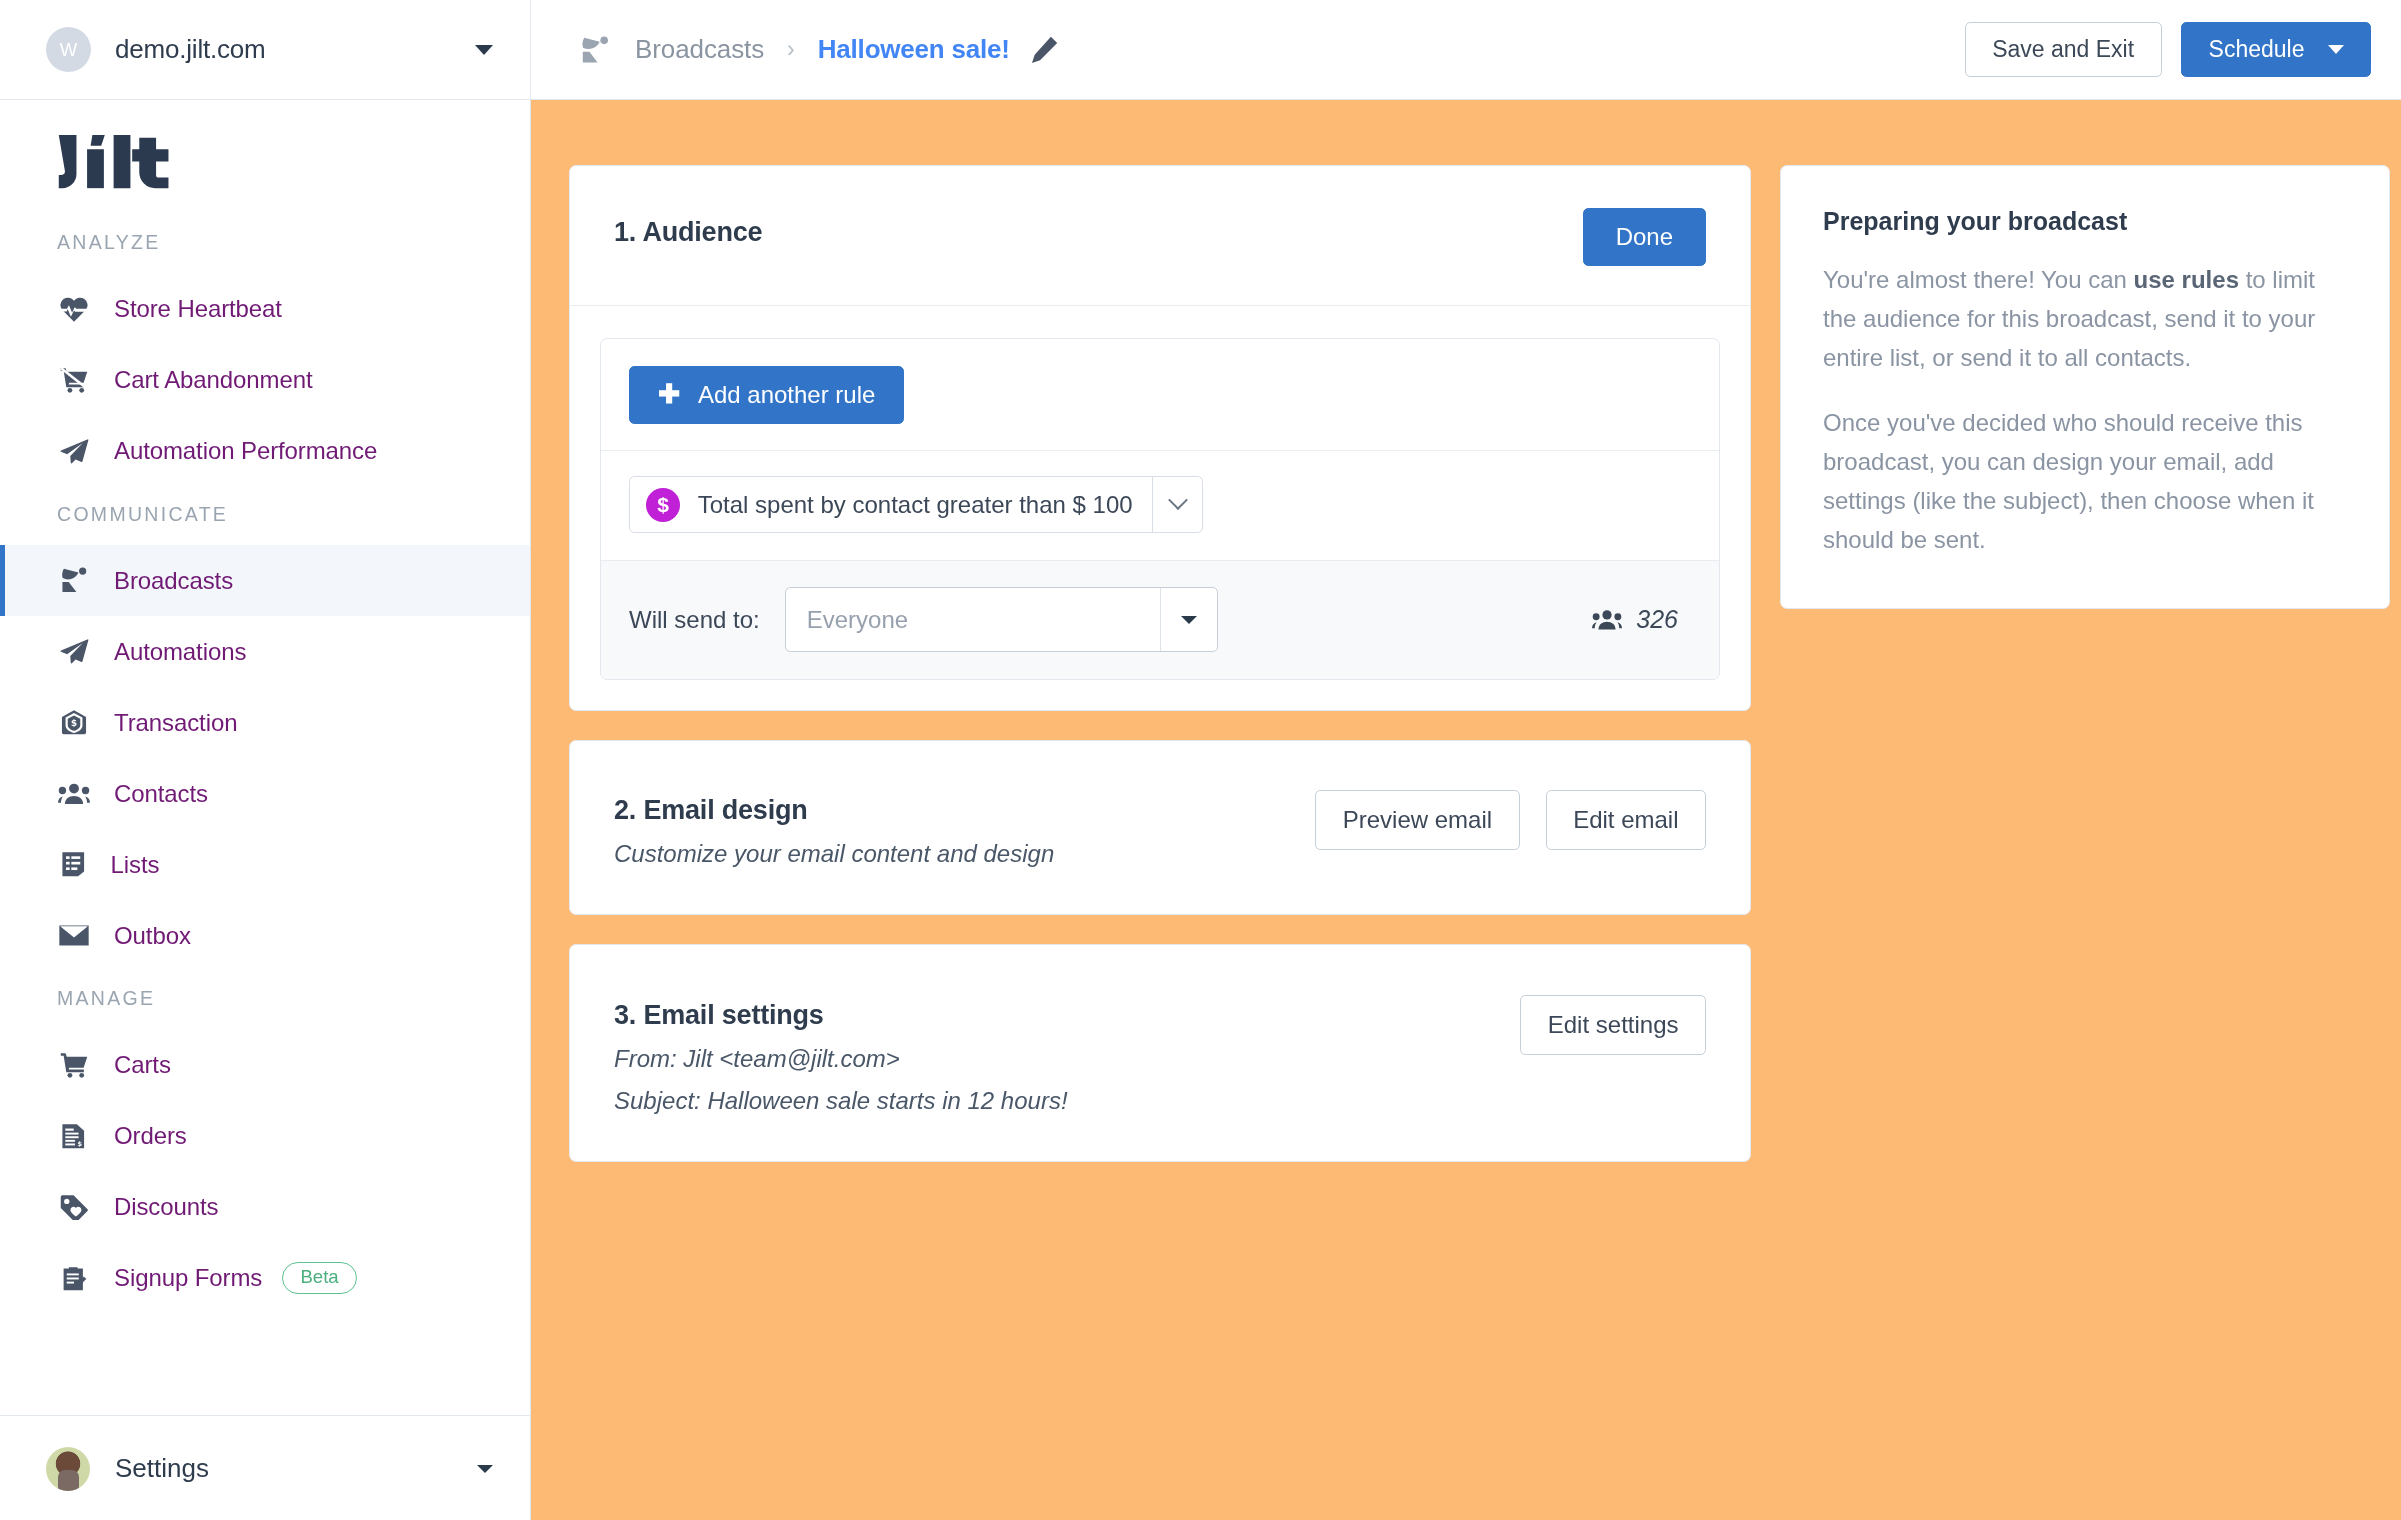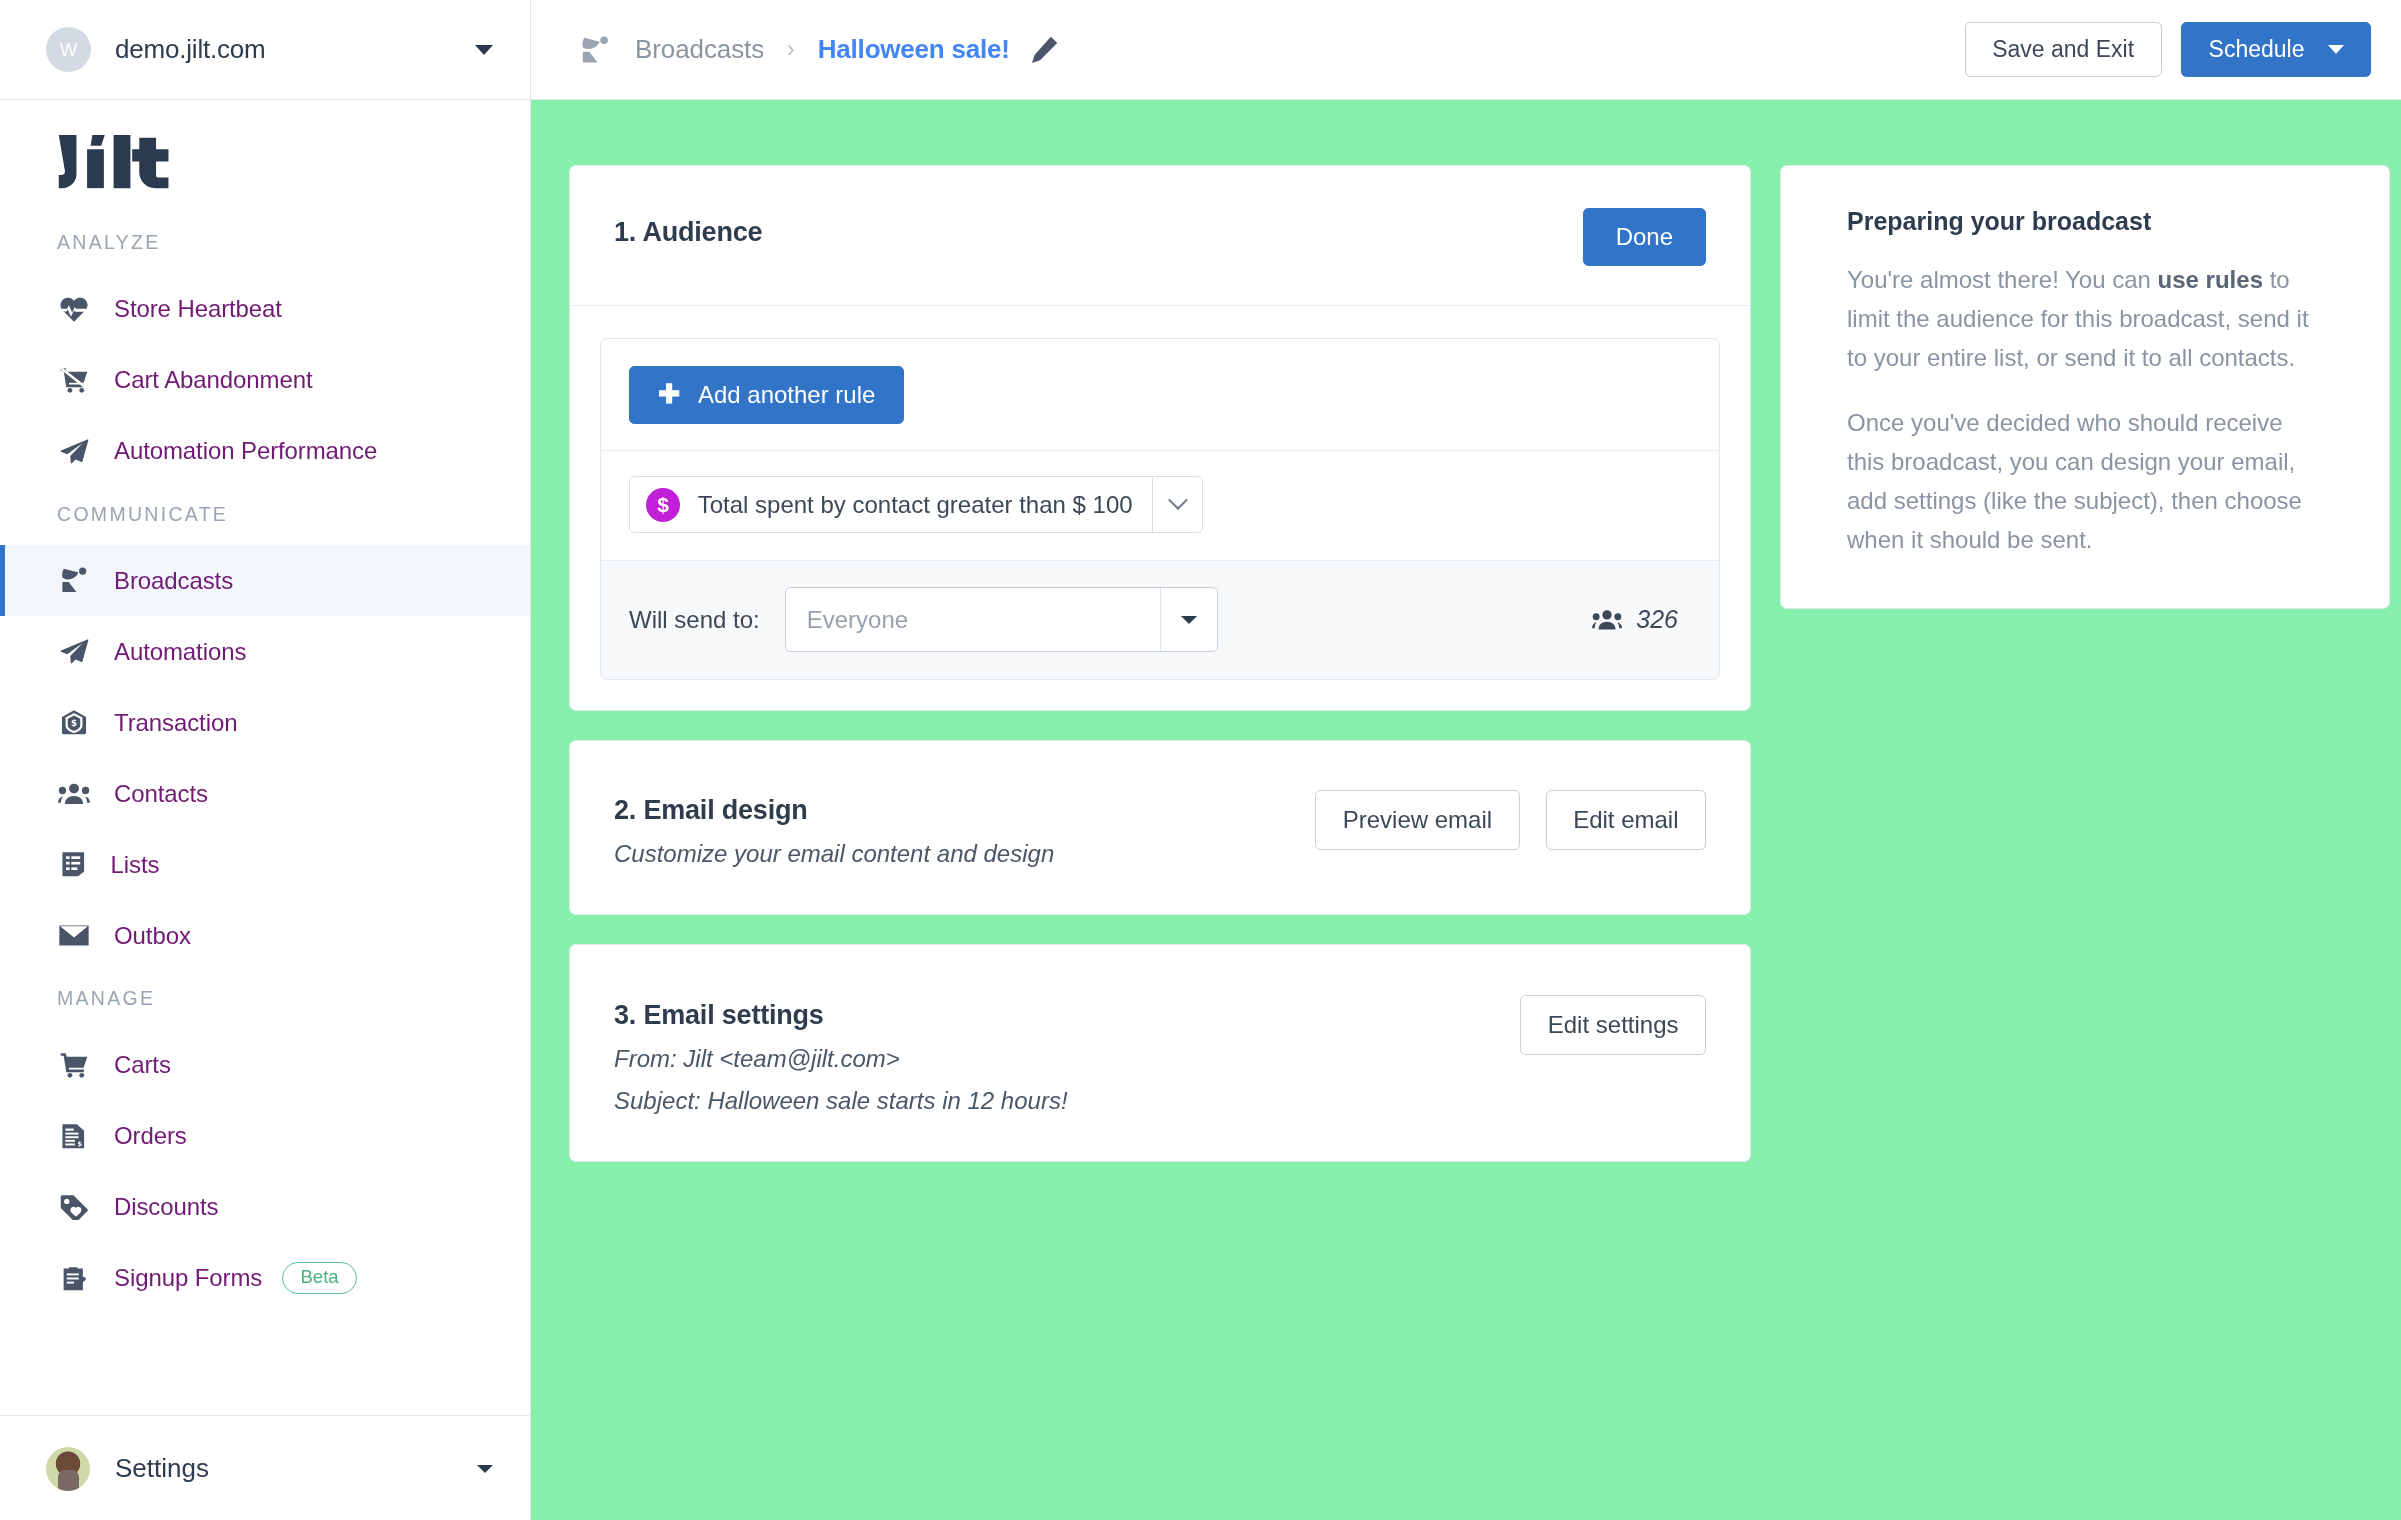--- a/index.html
+++ b/index.html
@@ -151,21 +151,21 @@
   .btn-primary {
     background: #3275c8; border: 0.9px solid #3275c8; color: #ffffff;
     padding: 0 26.5px; height: 55px; gap: 23px;
   }
   .btn-primary .caret-down {
     border-top-color: #ffffff;
     border-left-width: 8.8px; border-right-width: 8.8px; border-top-width: 9.7px;
   }
 
   .content {
-    flex: 1; background: #86efac;
+    flex: 1; background: #fdba74;
     display: flex; align-items: flex-start;
     padding: 65px 0 0 38px; gap: 29px;
     overflow: hidden;
   }
   .col-left { width: 1182px; flex: 0 0 1182px; display:flex; flex-direction:column; gap: 29px; }
   .col-right { width: 610px; flex: 0 0 610px; }
 
   .card {
     background: #ffffff; border: 0.9px solid #e3e8ee;
     border-radius: 7px;
@@ -254,21 +254,21 @@
   }
   .card-simple .texts { display: flex; flex-direction: column; gap: 14px; }
   .card-sub { font-size: 24px; color: #4a5768; font-style: italic; }
   .card-actions { display: flex; gap: 26px; align-items: center; padding-top: 3.5px; }
   .btn-ghost {
     background: #ffffff; border: 0.9px solid #c6ced8; color: #3c4858;
     height: 60px; padding: 0 26.5px; font-size: 24px; border-radius: 5.3px;
   }
 
   
-  .help-card { padding: 41px 66px 48px; }
+  .help-card { padding: 41px 42px 48px; }
   .help-title { font-size: 25px; font-weight: 700; color: #2e3c4e; margin-bottom: 25px; }
   .help-p {
     font-size: 24px; line-height: 1.62; color: #8a94a3;
     margin-bottom: 26.5px;
   }
   .help-p:last-child { margin-bottom: 0; }
   .help-p b { color: #5a6676; font-weight: 700; }
 </style>
 </head>
 <body>

